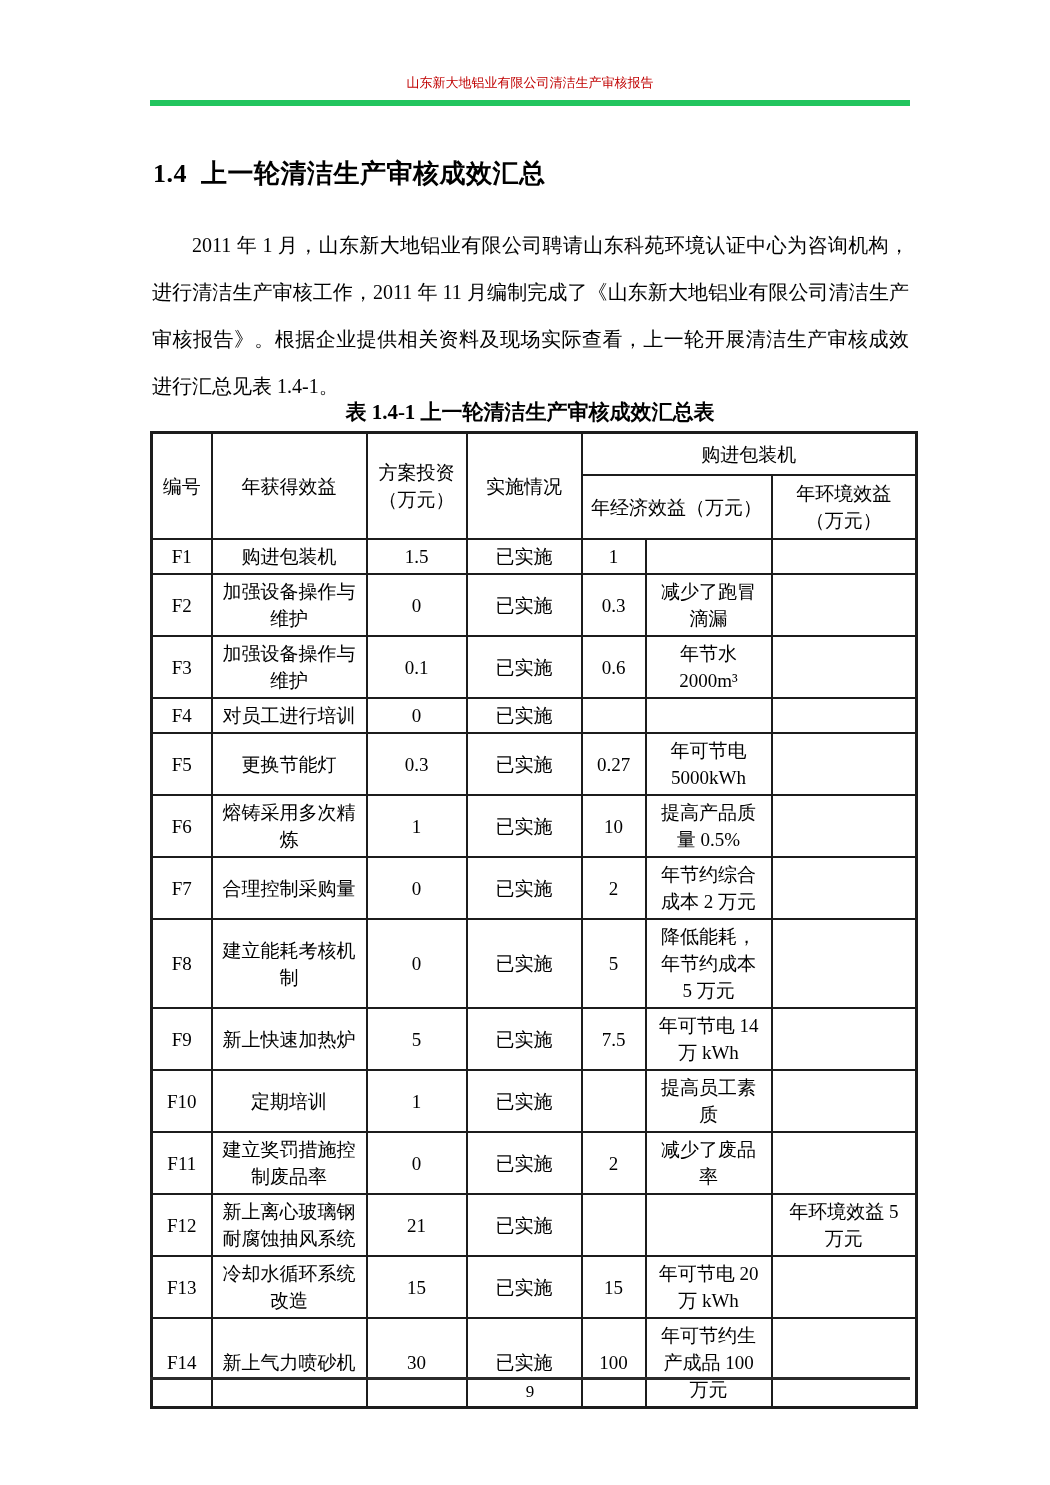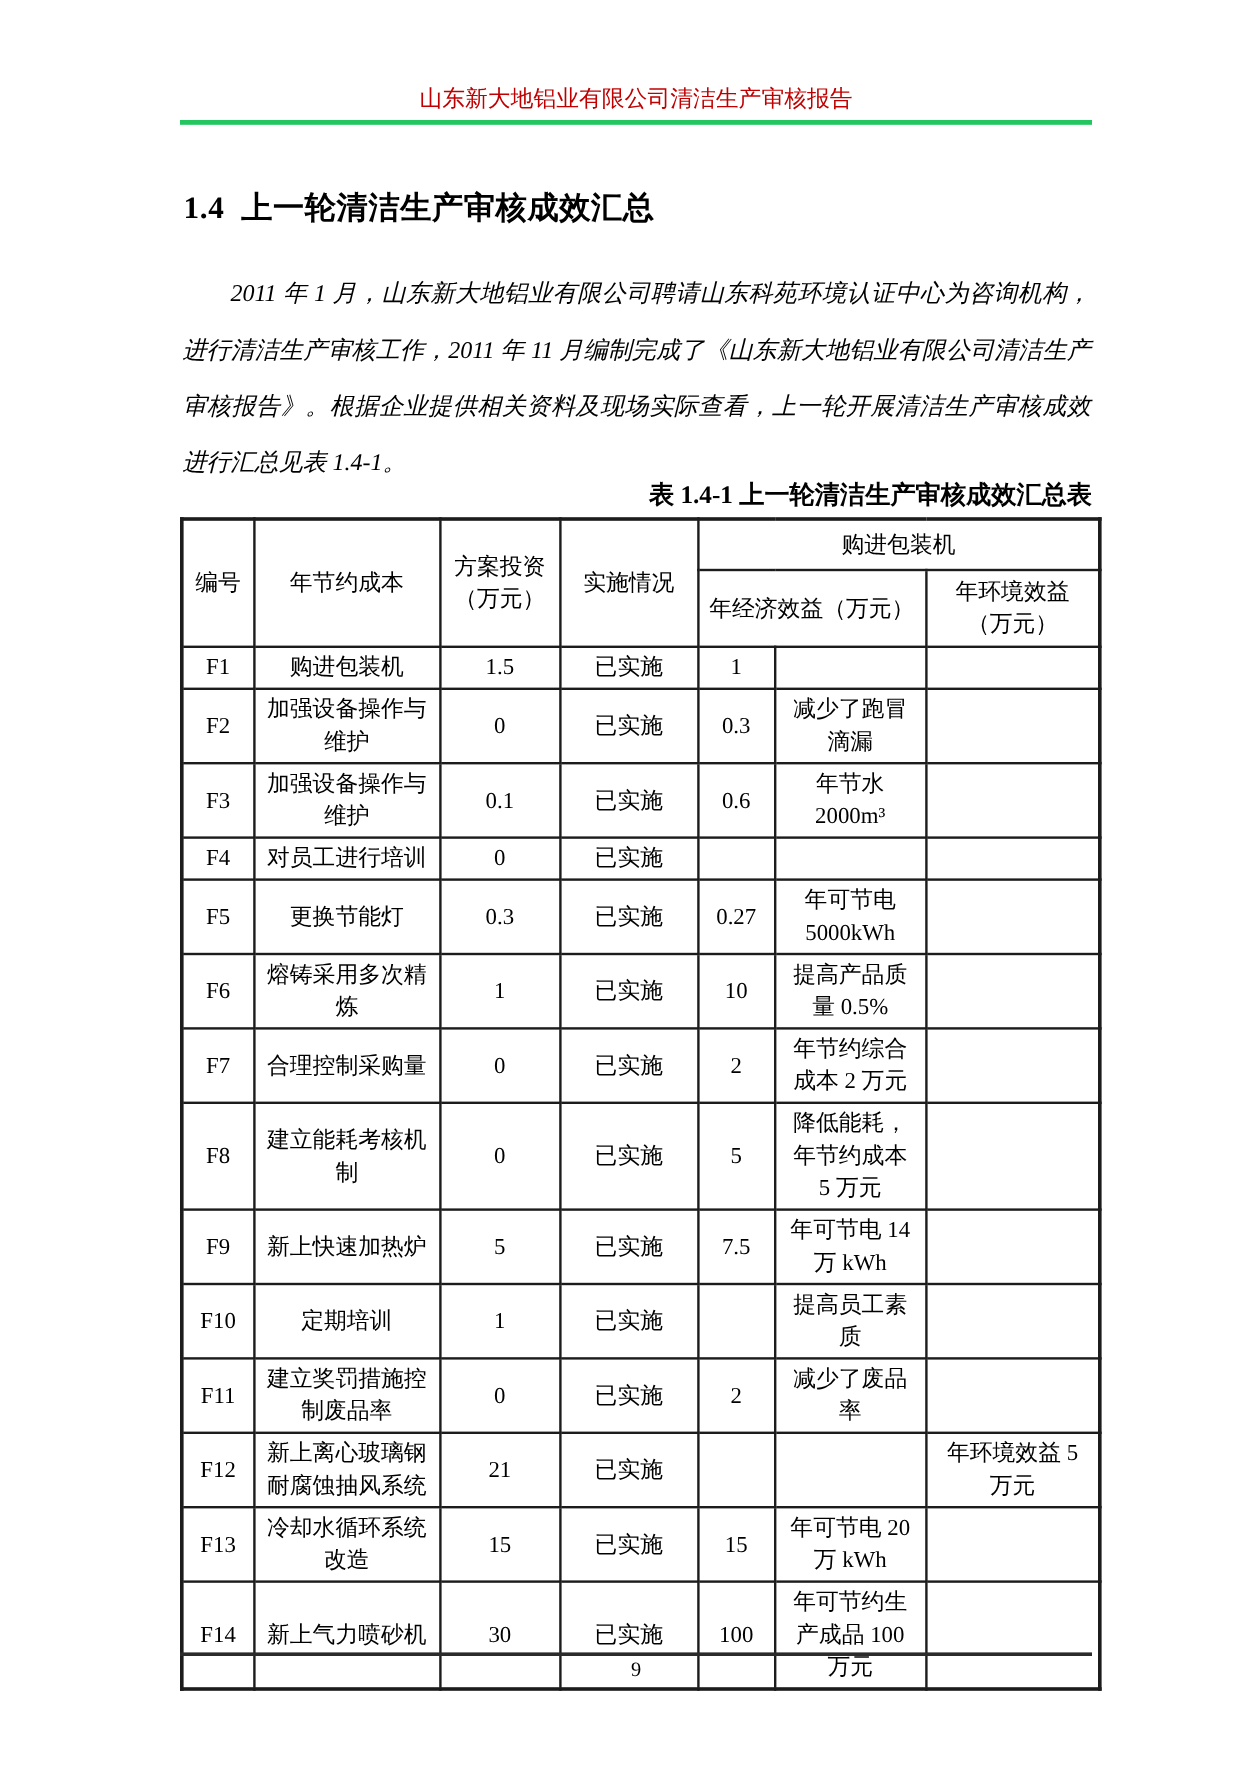--- a/index.html
+++ b/index.html
@@ -19,24 +19,24 @@
     inset: 0;
     background: #ffffff;
   }
   
   .doc-header {
     position: absolute;
     top: 70px;
     left: 150px;
     width: 760px;
     text-align: center;
-    font-size: 19px;
+    font-size: 13px;
     line-height: 26px;
     color: #c00000;
-    border-bottom: 4px solid #22c55e;
+    border-bottom: 6px solid #22c55e;
     padding-bottom: 4px;
   }
   
   .section-heading {
     position: absolute;
     top: 156px;
     left: 153px;
     font-size: 26px;
     font-weight: bold;
     letter-spacing: 0.5px;
@@ -46,29 +46,28 @@
   
   .paragraph {
     position: absolute;
     top: 222px;
     left: 152px;
     width: 757px;
     font-size: 20px;
     line-height: 47px;
     text-align: justify;
     text-indent: 2em;
-    font-style: italic;
   }
   
   .table-caption {
     position: absolute;
     top: 398px;
     left: 150px;
     width: 760px;
-    text-align: right;
+    text-align: center;
     font-size: 21px;
     font-weight: bold;
   }
   
   table.audit-table {
     position: absolute;
     top: 431px;
     left: 150px;
     width: 765px;
     border-collapse: collapse;
@@ -129,21 +128,21 @@
         <col style="width:155px">
         <col style="width:100px">
         <col style="width:115px">
         <col style="width:64px">
         <col style="width:126px">
         <col style="width:145px">
     </colgroup>
     <thead>
       <tr class="hrow-a">
         <th rowspan="2" class="c1">编号</th>
-        <th rowspan="2" class="c2">年节约成本</th>
+        <th rowspan="2" class="c2">年获得效益</th>
         <th rowspan="2" class="c3">方案投资（万元）</th>
         <th rowspan="2" class="c4">实施情况</th>
         <th colspan="3">购进包装机</th>
       </tr>
       <tr class="hrow-b">
         <th colspan="2">年经济效益（万元）</th>
         <th class="c7">年环境效益（万元）</th>
       </tr>
     </thead>
     <tbody>

